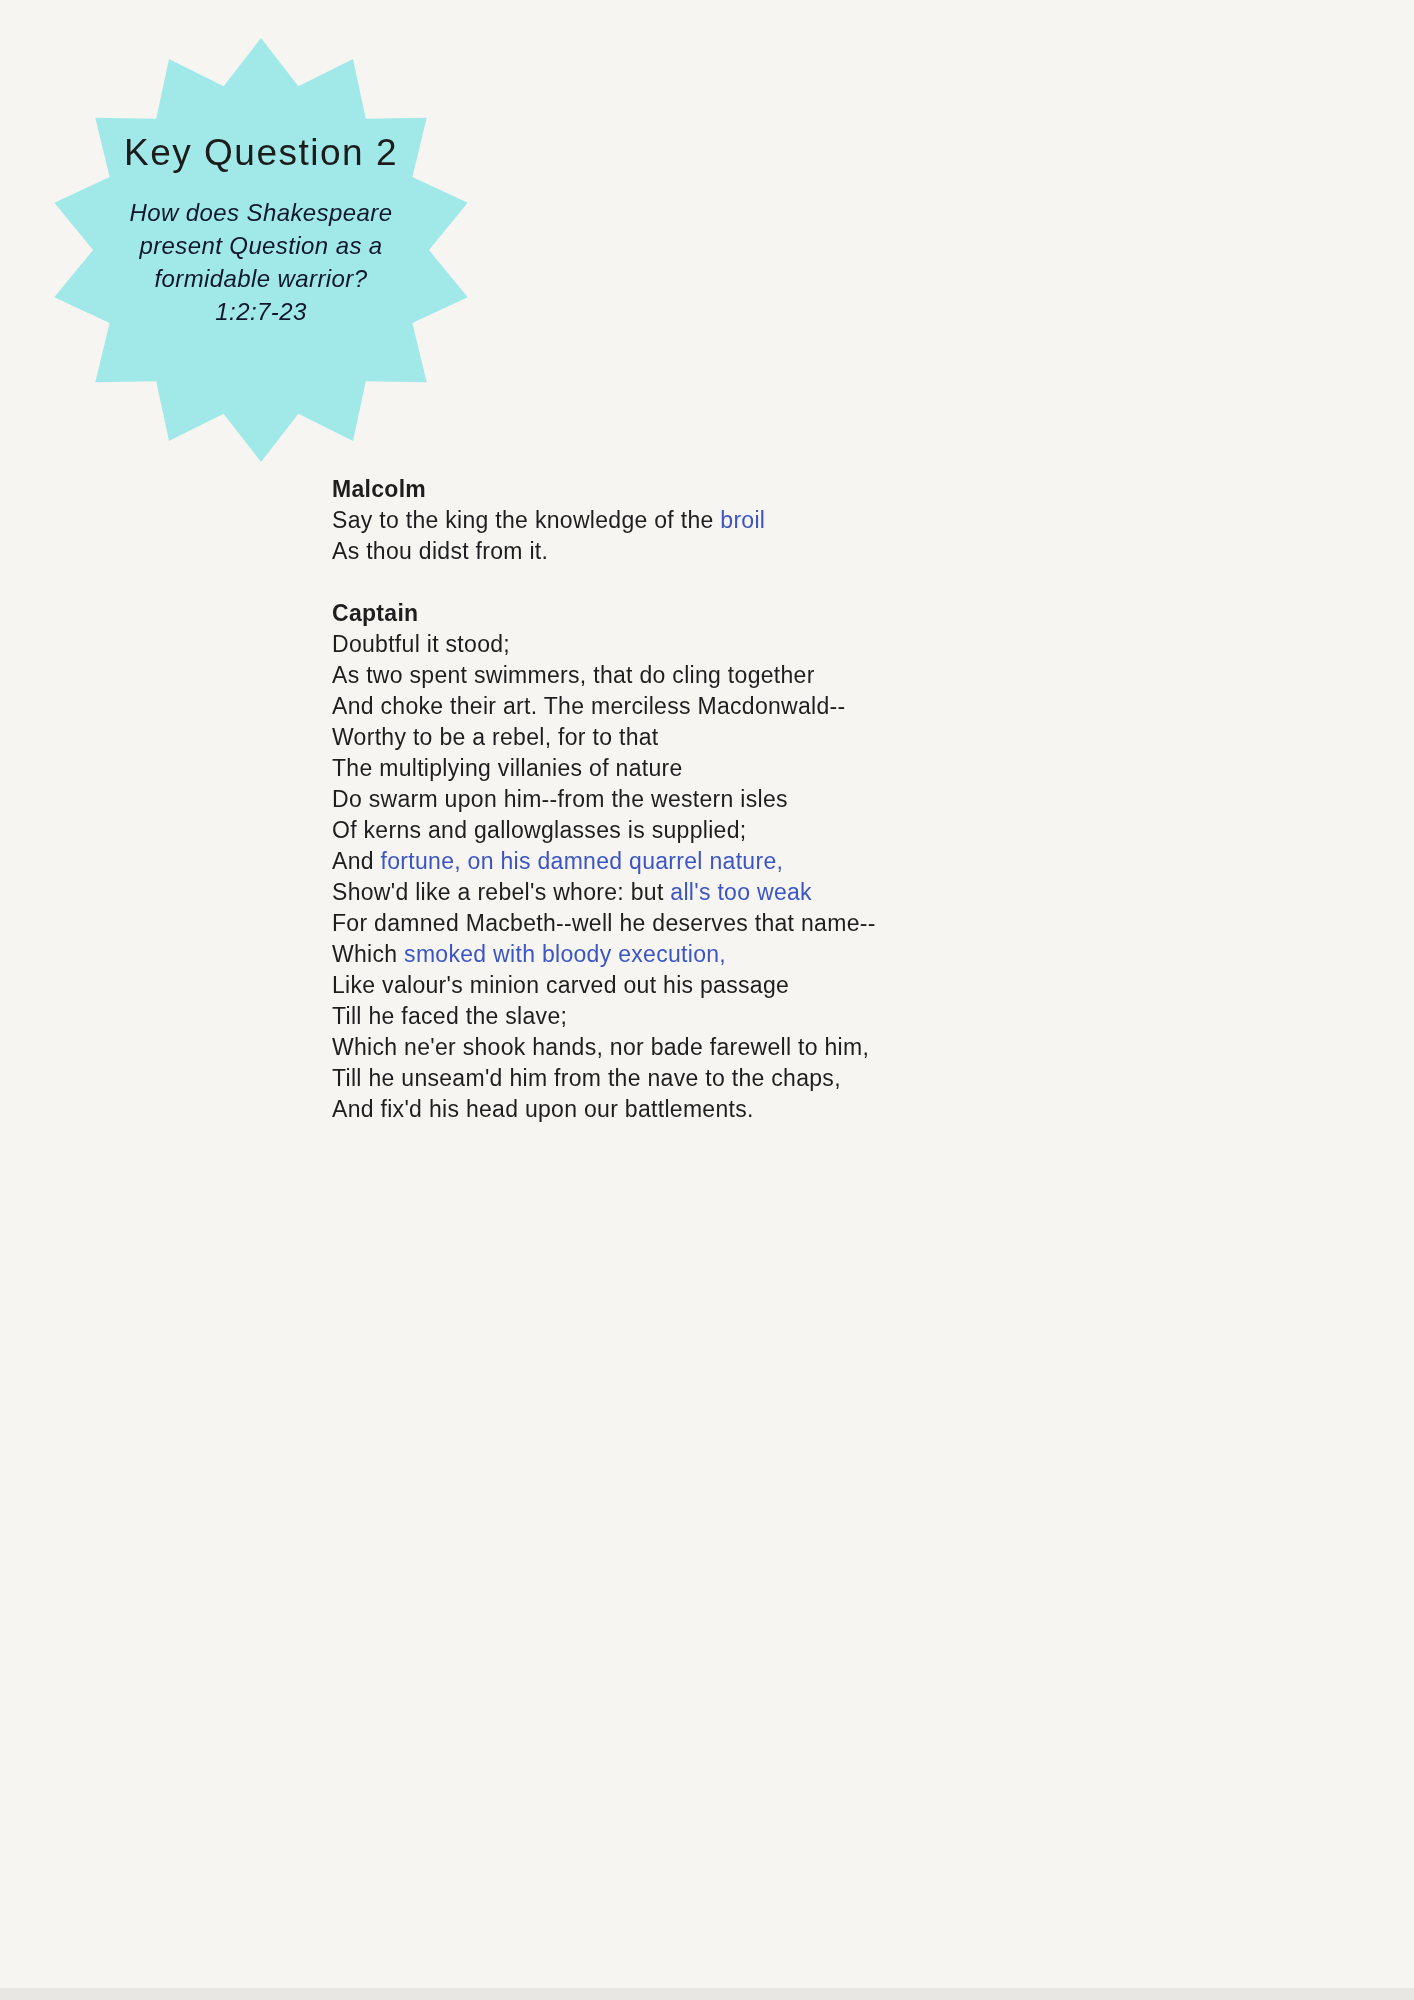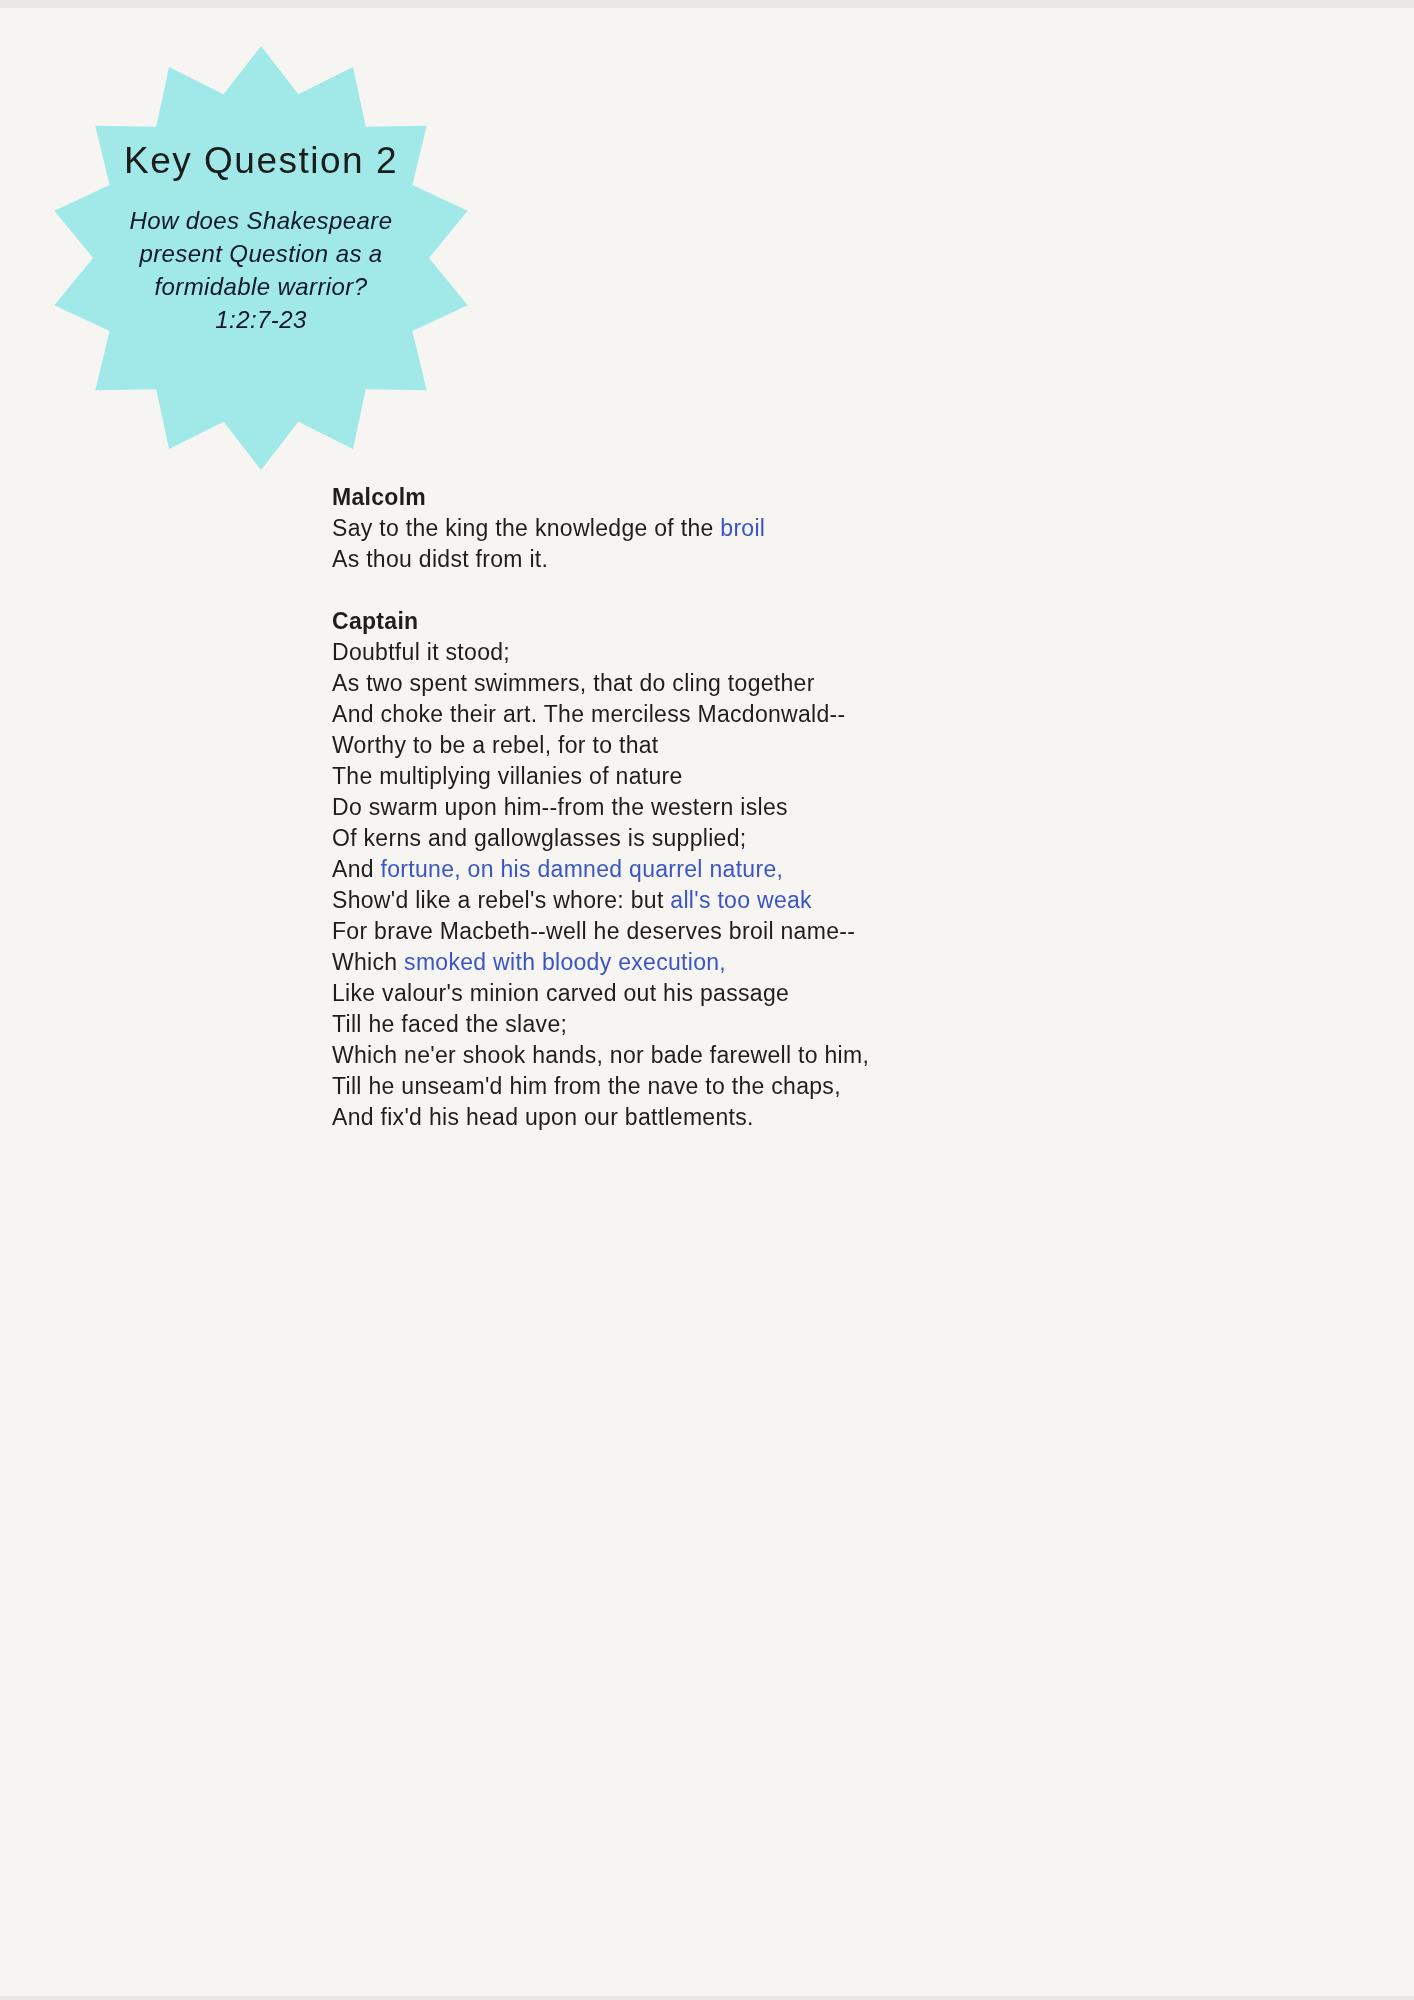--- a/index.html
+++ b/index.html
@@ -11,21 +11,21 @@
   * { margin: 0; padding: 0; box-sizing: border-box; }
   html, body { background: #e9e7e4; }
   .page {
     position: relative;
     width: 1414px;
     height: 1988px;
     background: var(--bg);
     font-family: "Liberation Sans", sans-serif;
     color: var(--ink);
     overflow: hidden;
-    margin: 8px auto;
+    margin: 0 auto;
   }
 
   
   .badge-wrap {
     position: absolute;
     left: 46px;
     top: 30px;
     width: 430px;
     height: 440px;
   }
@@ -105,21 +105,21 @@
         <div class="speaker">Captain</div>
         <div class="line"><span>Doubtful it stood;</span></div>
         <div class="line"><span>As two spent swimmers, that do cling together</span></div>
         <div class="line"><span>And choke their art. The merciless Macdonwald--</span></div>
         <div class="line"><span>Worthy to be a rebel, for to that</span></div>
         <div class="line"><span>The multiplying villanies of nature</span></div>
         <div class="line"><span>Do swarm upon him--from the western isles</span></div>
         <div class="line"><span>Of kerns and gallowglasses is supplied;</span></div>
         <div class="line"><span>And </span><span class="hl">fortune, on his damned quarrel nature,</span></div>
         <div class="line"><span>Show'd like a rebel's whore: but </span><span class="hl">all's too weak</span></div>
-        <div class="line"><span>For brave Macbeth--well he deserves broil name--</span></div>
+        <div class="line"><span>For damned Macbeth--well he deserves that name--</span></div>
         <div class="line"><span>Which </span><span class="hl">smoked with bloody execution,</span></div>
         <div class="line"><span>Like valour's minion carved out his passage</span></div>
         <div class="line"><span>Till he faced the slave;</span></div>
         <div class="line"><span>Which ne'er shook hands, nor bade farewell to him,</span></div>
         <div class="line"><span>Till he unseam'd him from the nave to the chaps,</span></div>
         <div class="line"><span>And fix'd his head upon our battlements.</span></div>
       </div>
     </div>
 
 </div>

